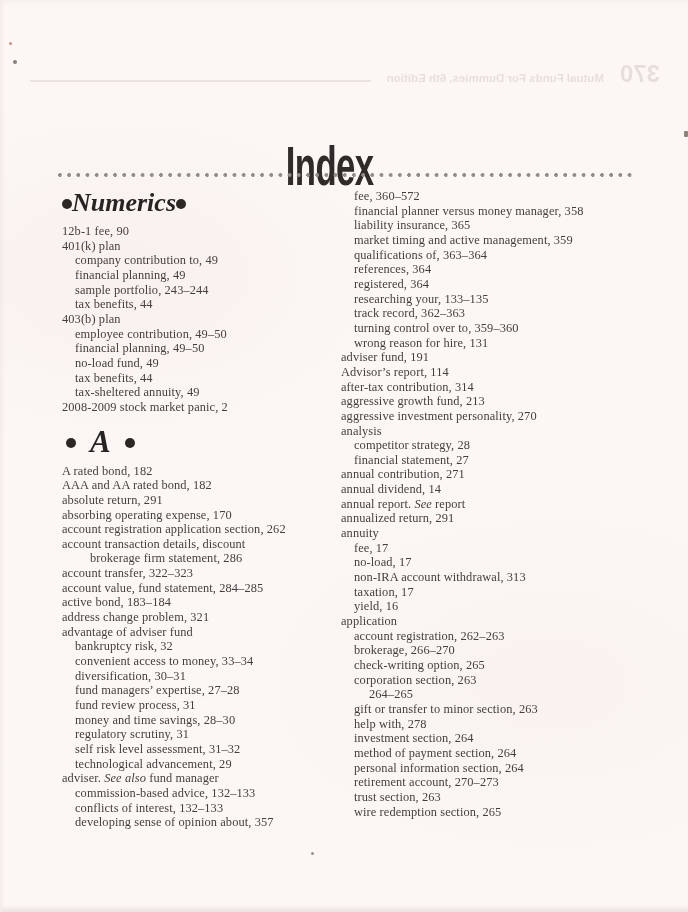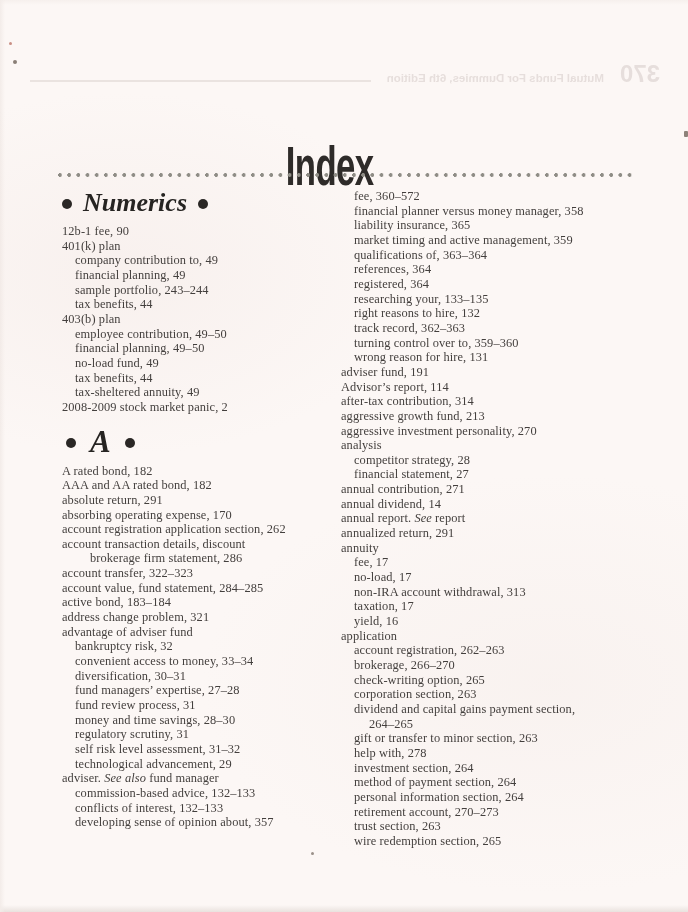--- a/index.html
+++ b/index.html
@@ -71,21 +71,21 @@
     font-size:12.4px;
     line-height:14.65px;
     white-space:nowrap;
     letter-spacing:0.1px;
   }
   .entry.indent-1{padding-left:13px;}
   .entry.indent-2{padding-left:28px;}
   .entry em{font-style:italic;}
 
   .section-heading{
-    display:flex;align-items:center;gap:11px;
+    display:flex;align-items:center;
     font-family:"Liberation Serif", serif;
     font-style:italic;font-weight:bold;
     color:#262422;
     margin:0 0 6px 0;
     height:30px;
     font-size:26px;
   }
   .section-heading.letter{
     margin:10px 0 5px 0;
     height:34px;
@@ -166,21 +166,20 @@
   </div>
 <div class="col col-right" id="col-right">
     <div class="entry indent-1">fee, 360–572</div>
     <div class="entry indent-1">financial planner versus money manager, 358</div>
     <div class="entry indent-1">liability insurance, 365</div>
     <div class="entry indent-1">market timing and active management, 359</div>
     <div class="entry indent-1">qualifications of, 363–364</div>
     <div class="entry indent-1">references, 364</div>
     <div class="entry indent-1">registered, 364</div>
     <div class="entry indent-1">researching your, 133–135</div>
-    <div class="entry indent-1">right reasons to hire, 132</div>
     <div class="entry indent-1">track record, 362–363</div>
     <div class="entry indent-1">turning control over to, 359–360</div>
     <div class="entry indent-1">wrong reason for hire, 131</div>
     <div class="entry indent-0">adviser fund, 191</div>
     <div class="entry indent-0">Advisor’s report, 114</div>
     <div class="entry indent-0">after-tax contribution, 314</div>
     <div class="entry indent-0">aggressive growth fund, 213</div>
     <div class="entry indent-0">aggressive investment personality, 270</div>
     <div class="entry indent-0">analysis</div>
     <div class="entry indent-1">competitor strategy, 28</div>
@@ -193,21 +192,20 @@
     <div class="entry indent-1">fee, 17</div>
     <div class="entry indent-1">no-load, 17</div>
     <div class="entry indent-1">non-IRA account withdrawal, 313</div>
     <div class="entry indent-1">taxation, 17</div>
     <div class="entry indent-1">yield, 16</div>
     <div class="entry indent-0">application</div>
     <div class="entry indent-1">account registration, 262–263</div>
     <div class="entry indent-1">brokerage, 266–270</div>
     <div class="entry indent-1">check-writing option, 265</div>
     <div class="entry indent-1">corporation section, 263</div>
-    <div class="entry indent-1">dividend and capital gains payment section,</div>
     <div class="entry indent-2">264–265</div>
     <div class="entry indent-1">gift or transfer to minor section, 263</div>
     <div class="entry indent-1">help with, 278</div>
     <div class="entry indent-1">investment section, 264</div>
     <div class="entry indent-1">method of payment section, 264</div>
     <div class="entry indent-1">personal information section, 264</div>
     <div class="entry indent-1">retirement account, 270–273</div>
     <div class="entry indent-1">trust section, 263</div>
     <div class="entry indent-1">wire redemption section, 265</div>
   </div>

